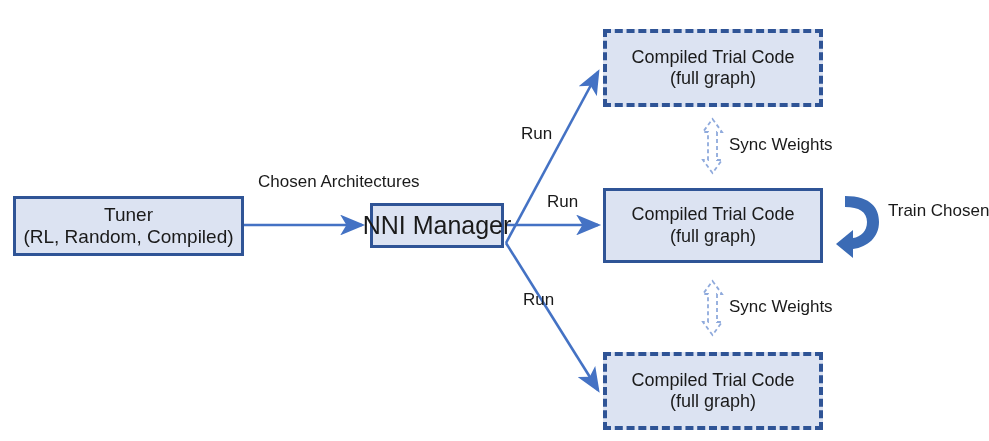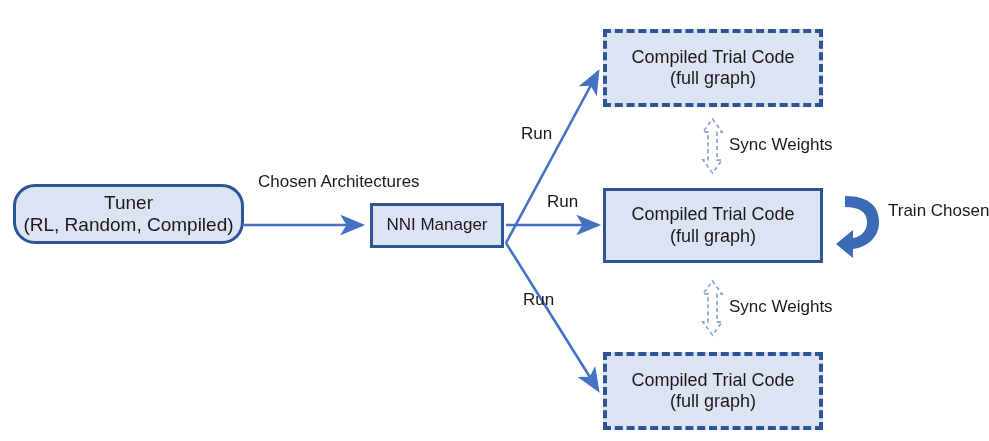--- a/index.html
+++ b/index.html
@@ -31,22 +31,22 @@
     text-align: right;
   }
   .node.dashed {
     border-style: dashed;
     border-width: 4px;
   }
   .node .ln {
     display: block;
     white-space: nowrap;
   }
-  #tuner { left: 13px; top: 184px; width: 231px; height: 60px; font-size: 19px; border-radius: 22px; }
-  #nni   { left: 370px; top: 203px; width: 134px; height: 45px; font-size: 17px; }
+  #tuner { left: 13px; top: 196px; width: 231px; height: 60px; font-size: 19px; }
+  #nni   { left: 370px; top: 203px; width: 134px; height: 45px; font-size: 25px; }
   #trial-top    { left: 603px; top: 29px;  width: 220px; height: 78px; font-size: 18px; }
   #trial-middle { left: 603px; top: 188px; width: 220px; height: 75px; font-size: 18px; }
   #trial-bottom { left: 603px; top: 352px; width: 220px; height: 78px; font-size: 18px; }
 
   .edge-label {
     position: absolute;
     font-size: 17px;
     color: #1a1a1a;
     white-space: nowrap;
     line-height: 1.2;

